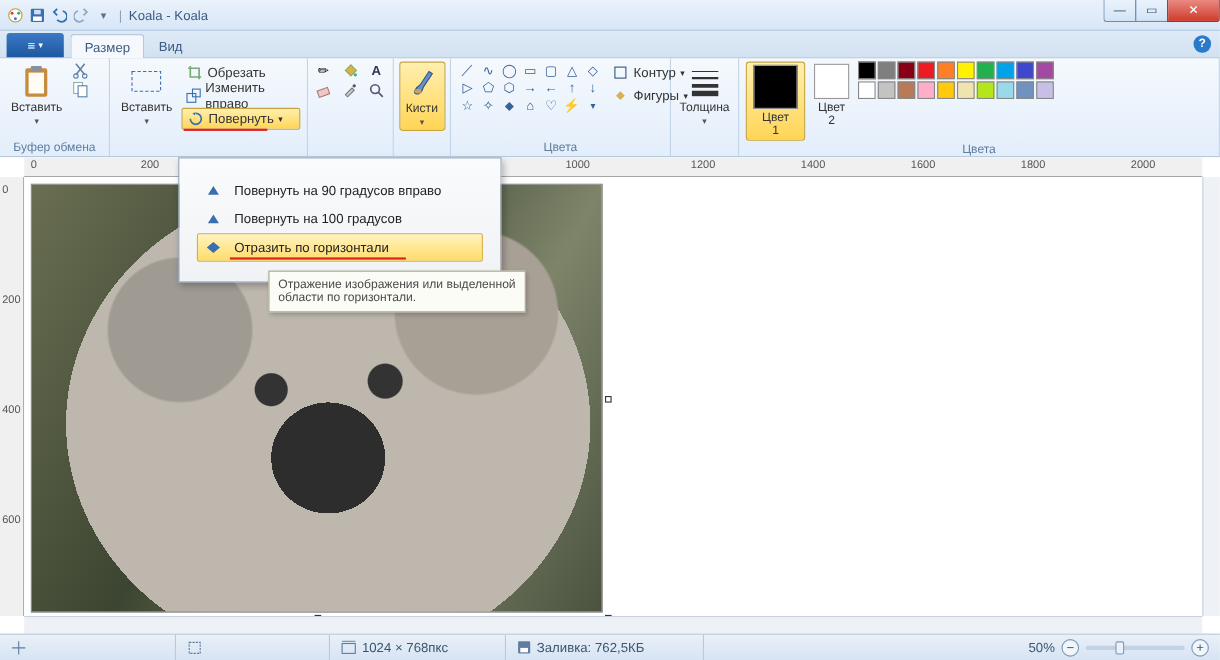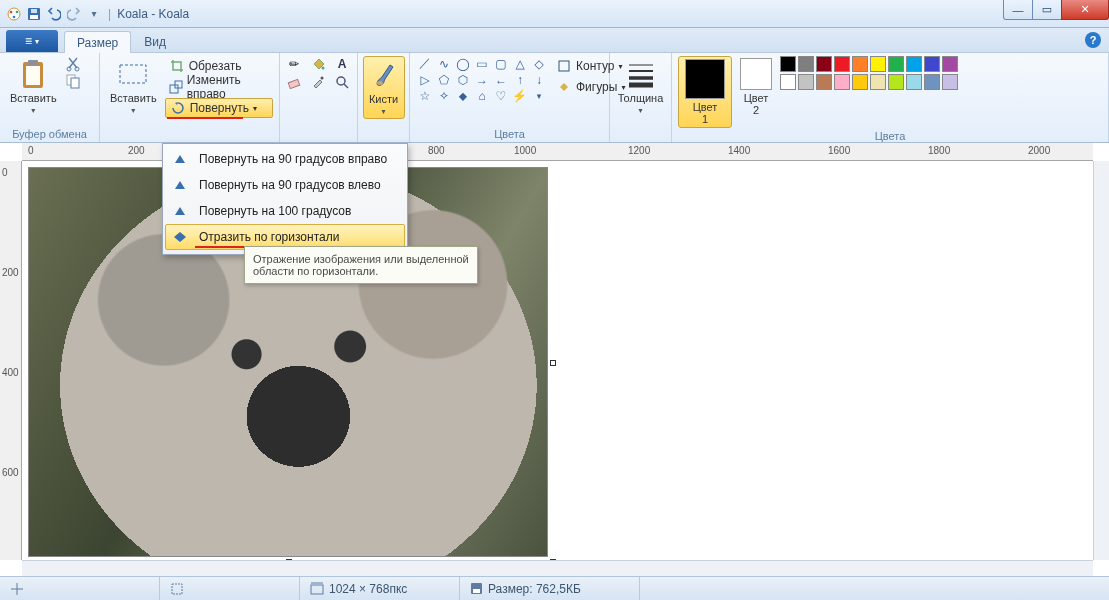--- a/index.html
+++ b/index.html
@@ -59,21 +59,21 @@
   radial-gradient(circle at 26% 34%, #9f9a92 0 14%, transparent 14.5%),
   radial-gradient(circle at 78% 30%, #a89f95 0 15%, transparent 15.5%),
   radial-gradient(ellipse 46% 56% at 52% 56%, #bdb7ad 0 100%, transparent),
   linear-gradient(120deg,#6a6f52,#3c4531 40%,#7d8469 70%,#4b5340);
 }
 .handle{ position:absolute; width:6px;height:6px; background:#fff; border:1px solid #333;}
 .scroll-v{position:absolute; top:18px; right:0; width:16px; bottom:16px; background:#eef1f5; border-left:1px solid #c8d1de;}
 .scroll-h{position:absolute; bottom:0; left:22px; right:16px; height:16px; background:#eef1f5; border-top:1px solid #c8d1de;}
 
 
-.dd-menu{ position:absolute; top:143px; left:162px; width:246px; background:linear-gradient(#fafbfc,#f0f2f5); border:1px solid #98a7bb; box-shadow:2px 3px 6px rgba(0,0,0,.25); z-index:20; padding:2px;}
+.dd-menu{ position:absolute; top:143px; left:162px; width:294px; background:linear-gradient(#fafbfc,#f0f2f5); border:1px solid #98a7bb; box-shadow:2px 3px 6px rgba(0,0,0,.25); z-index:20; padding:16px;}
 .dd-item{ display:flex; align-items:center; gap:8px; padding:4px 6px 4px 4px; color:#222;}
 .dd-item .ii{ width:22px; height:18px; display:flex;align-items:center;justify-content:center;}
 .dd-item.hl{ background:linear-gradient(#fff3bf,#ffdc6a); border:1px solid #d9ae3e; border-radius:2px; padding:3px 5px 3px 3px;}
 .red-ul{ position:absolute; height:2px; background:#d22;}
 .tooltip{ position:absolute; top:246px; left:244px; width:234px; background:#fbfcf5; border:1px solid #9fa68a; padding:6px 8px; color:#4a4a4a; font-size:11px; z-index:30; box-shadow:1px 2px 4px rgba(0,0,0,.2);}
 
 
 .status{ position:absolute; bottom:0; left:0; right:0; height:24px; background:linear-gradient(#e9f0f8,#d6e4f3); border-top:1px solid #b2c4db; display:flex; align-items:center; color:#3b5670; font-size:11px;}
 .status .cell{ padding:0 10px; border-right:1px solid #b8cadd; height:100%; display:flex;align-items:center; gap:5px;}
 .status .spacer{flex:1;}
@@ -410,28 +410,20 @@
         </svg>
       </span>
       <span>Повернуть на 90 градусов вправо</span>
     </div>
     <div class="dd-item">
       <span class="ii">
         <svg width="16" height="14">
           <path d="M3 11l5-8 5 8z" fill="#3a6fae"></path>
         </svg>
       </span>
-      <span>Повернуть на 90 градусов влево</span>
-    </div>
-    <div class="dd-item">
-      <span class="ii">
-        <svg width="16" height="14">
-          <path d="M3 11l5-8 5 8z" fill="#3a6fae"></path>
-        </svg>
-      </span>
       <span>Повернуть на 100 градусов</span>
     </div>
     <div class="dd-item hl">
       <span class="ii">
         <svg width="16" height="14">
           <path d="M2 7l6-5v10zM8 2l6 5-6 5z" fill="#3a6fae"></path>
         </svg>
       </span>
       <span>Отразить по горизонтали</span>
     </div>
@@ -463,16 +455,24 @@
       </span>
     <span>1024 × 768пкс</span>
   </div>
   <div class="cell" style="width:180px;">
     <span>
         <svg width="13" height="13">
           <rect x="1" y="1" width="11" height="11" fill="#5e7da1" rx="1"></rect>
           <rect x="3" y="7" width="7" height="4" fill="#fff"></rect>
         </svg>
       </span>
-    <span>Размер: 762,5КБ</span>
+    <span>Заливка: 762,5КБ</span>
   </div>
   <div class="spacer"></div>
+  <div class="zoom-ctrl">
+    <span>50%</span>
+    <div class="zbtn">−</div>
+    <div class="zslider">
+        <div class="zthumb"></div>
+      </div>
+    <div class="zbtn">+</div>
+  </div>
 </div>
 
 </body></html>

